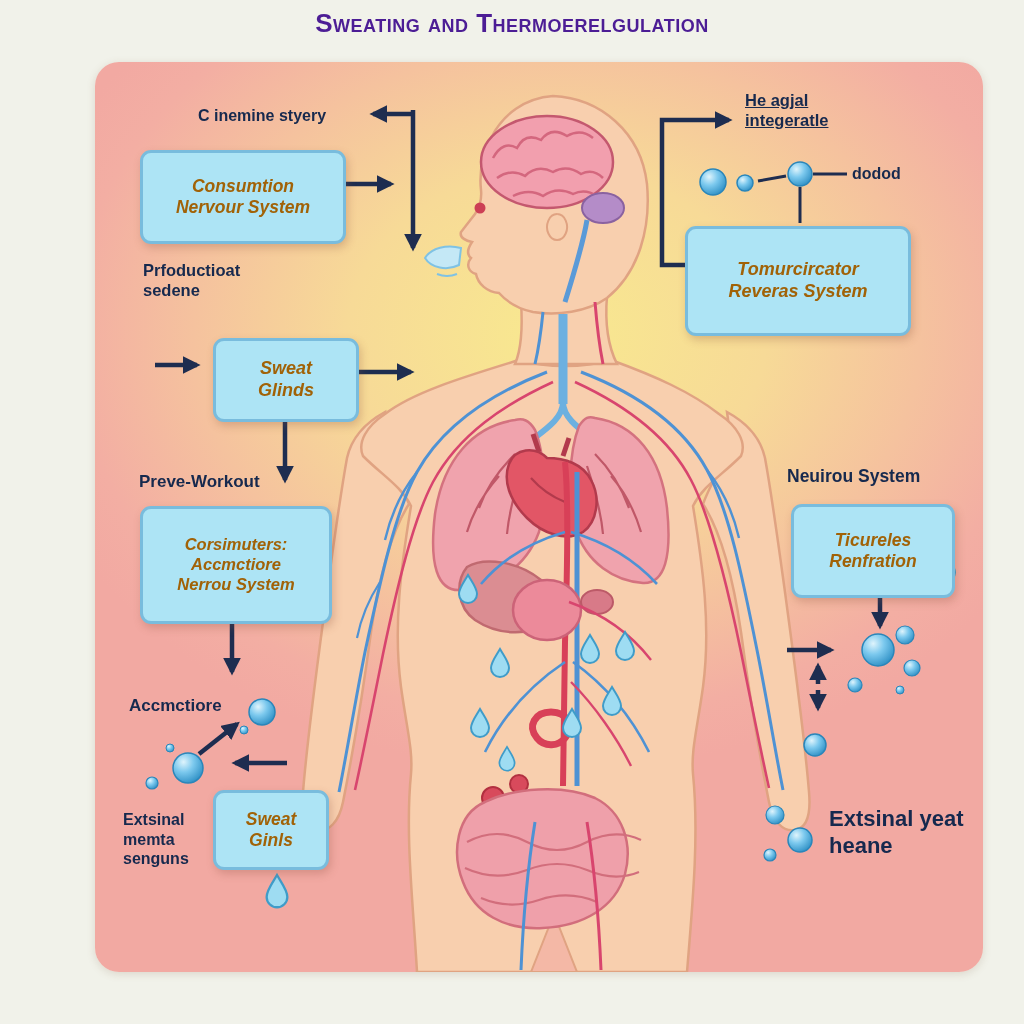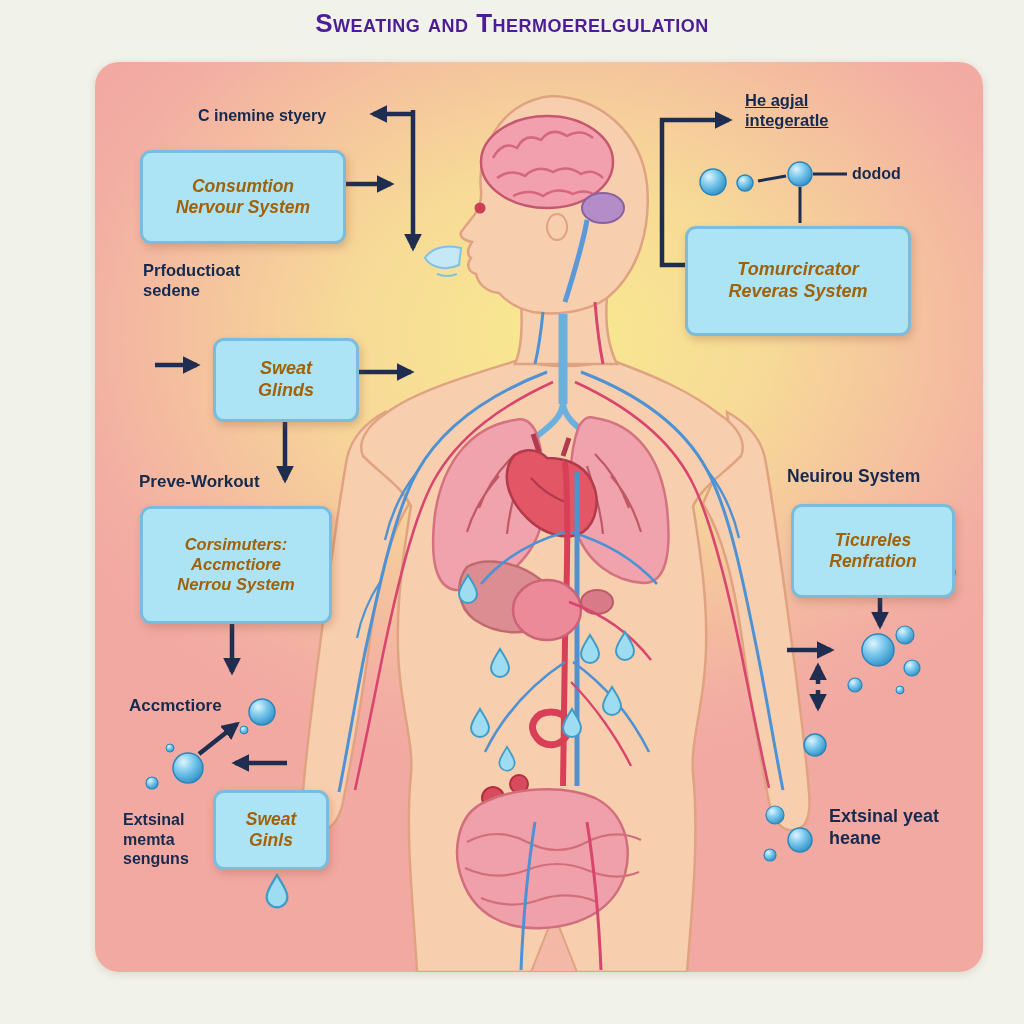--- a/index.html
+++ b/index.html
@@ -255,16 +255,16 @@
 
   <div class="box" style="left:590px;top:164px;width:220px;height:104px;font-size:18px;">Tomurcircator
 Reveras System</div>
 
   <div class="lbl" style="left:692px;top:404px;font-size:17.5px;">Neuirou System</div>
 
   <div class="box" style="left:696px;top:442px;width:158px;height:88px;font-size:17.5px;">Ticureles
 Renfration</div>
 
 
-  <div class="lbl" style="left:734px;top:744px;font-size:18px;">Extsinal yeat
+  <div class="lbl" style="left:734px;top:744px;font-size:22px;">Extsinal yeat
 heane</div>
 
 </div>
 
 </body></html>

